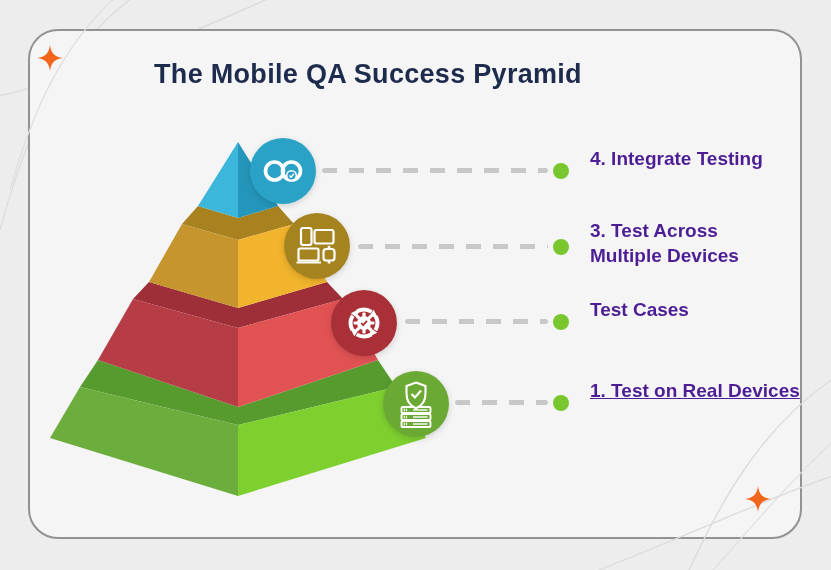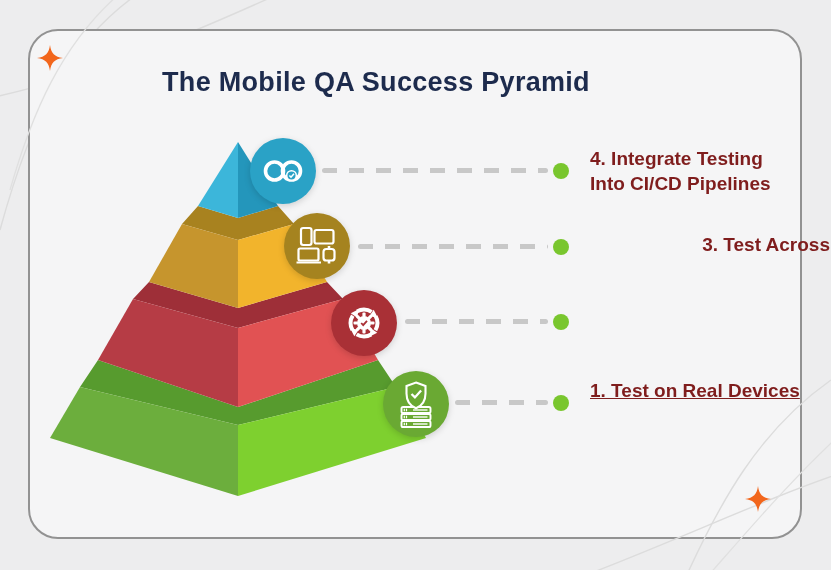--- a/index.html
+++ b/index.html
@@ -8,21 +8,21 @@
     background:#ededee;
     font-family:"Liberation Sans","DejaVu Sans",sans-serif;
   }
   svg.layer{position:absolute;left:0;top:0;pointer-events:none;}
   .card{
     position:absolute;left:28px;top:29px;width:774px;height:510px;
     background:#f5f5f6;border:2.5px solid #929292;border-radius:30px;
     box-sizing:border-box;
   }
   .title{
-    position:absolute;left:28px;top:51px;width:664px;margin:16px;
+    position:absolute;left:28px;top:51px;width:664px;margin:8px;
     text-align:center;font-size:27px;font-weight:700;color:#1d2b4d;
     letter-spacing:.3px;
   }
   .circle{position:absolute;width:66px;height:66px;filter:drop-shadow(0 2px 3px rgba(0,0,0,.15));}
   .c4{left:250px;top:138px;}
   .c3{left:284px;top:213px;}
   .c2{left:331px;top:290px;}
   .c1{left:383px;top:371px;}
   .dash{
     position:absolute;height:5px;border-radius:3px;
@@ -31,26 +31,26 @@
   .d4{left:322px;top:168px;width:226px;}
   .d3{left:358px;top:244px;width:190px;}
   .d2{left:405px;top:319px;width:143px;}
   .d1{left:455px;top:400px;width:93px;}
   .dot{position:absolute;width:16px;height:16px;border-radius:50%;background:#79c62e;}
   .p4{left:553px;top:163px;}
   .p3{left:553px;top:239px;}
   .p2{left:553px;top:314px;}
   .p1{left:553px;top:395px;}
   .label{
-    position:absolute;left:590px;width:240px;color:#7f1d1d;
+    position:absolute;left:590px;width:240px;color:#4c1d95;
     font-size:19px;font-weight:700;line-height:25px;
   }
   .label span{display:block;}
   .t4{top:146px;}
-  .t3{top:232px;text-align:right;}
+  .t3{top:218px;}
   .t2{top:297px;}
   .t1{top:378px;text-decoration:underline;}
 </style>
 </head>
 <body>
 
 <svg class="layer" width="831" height="570" viewBox="0 0 831 570">
   <path d="M0 230 C30 120 70 30 160 -20" fill="none" stroke="#dcdcdc" stroke-width="1.4"></path>
   <path d="M-20 100 C80 80 180 40 320 -25" fill="none" stroke="#dcdcdc" stroke-width="1.4"></path>
 </svg>
@@ -168,22 +168,23 @@
 <div class="dash d2"></div>
 <div class="dash d1"></div>
 
 <div class="dot p4"></div>
 <div class="dot p3"></div>
 <div class="dot p2"></div>
 <div class="dot p1"></div>
 
 <div class="label t4">
   <span>4. Integrate Testing</span>
-  <span>Into CI/CD Pipelines</span>
 </div>
 <div class="label t3">
   <span>3. Test Across</span>
+  <span>Multiple Devices</span>
 </div>
 <div class="label t2">
+  <span>Test Cases</span>
 </div>
 <div class="label t1">
   <span>1. Test on Real Devices</span>
 </div>
 
 </body></html>

